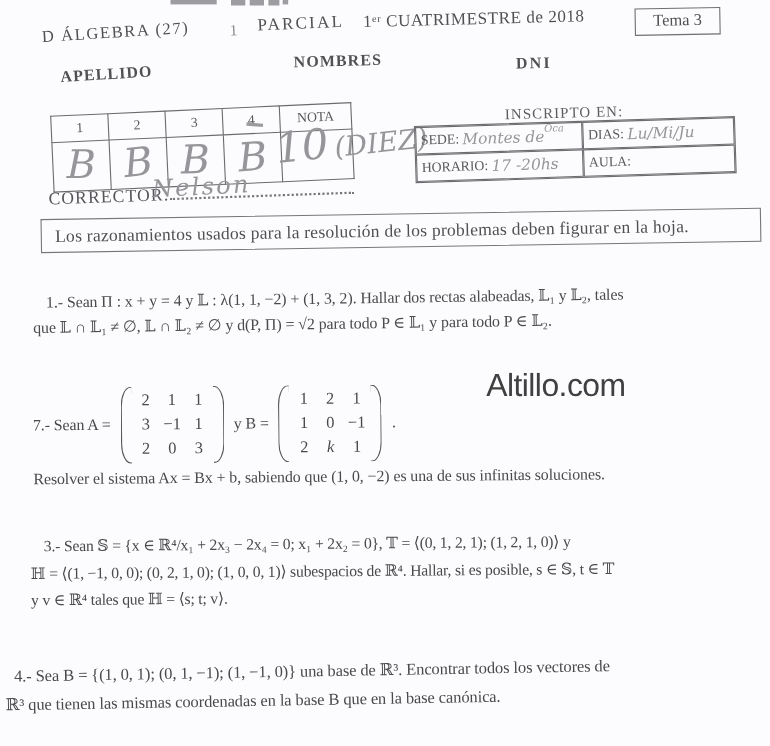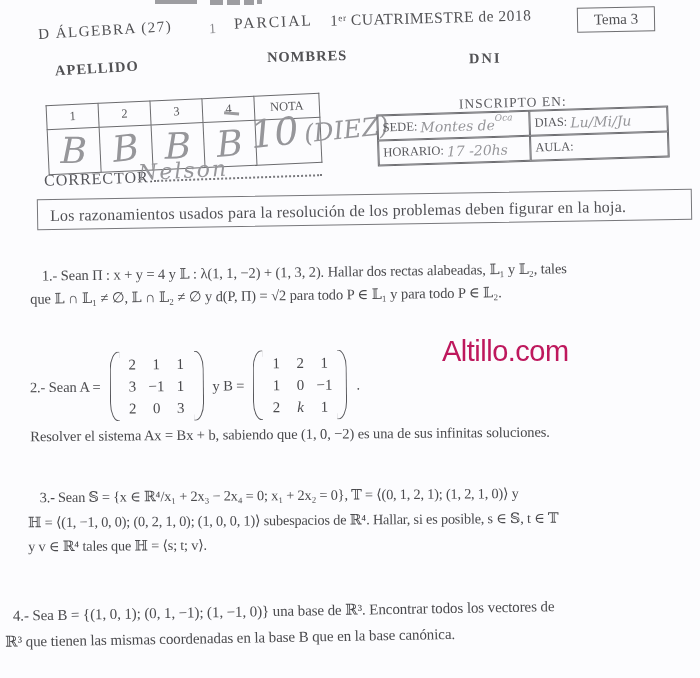--- a/index.html
+++ b/index.html
@@ -53,21 +53,21 @@
 
   
   .notice{left:37px;top:194px;width:655px;height:31px;border:1.5px solid #77777b;
           transform:rotate(-0.9deg);font-size:16px;color:#505054;line-height:31px;
           padding-left:12px;letter-spacing:.2px;box-sizing:border-box;}
 
   
   .p1{left:30px;top:261px;transform:rotate(-0.8deg);}
   .indent{padding-left:12px;}
   .watermark{left:442px;top:335px;font-family:"Liberation Sans","DejaVu Sans",sans-serif;
-             font-size:29px;color:#be185d;letter-spacing:-0.5px;}
+             font-size:29px;color:#404040;letter-spacing:-0.5px;}
   .p2{left:30px;top:350px;transform:rotate(-0.5deg);}
   .p2row{display:flex;align-items:center;gap:9px;}
   .matrix{display:flex;align-items:stretch;}
   .mgrid{display:grid;grid-template-columns:24px 24px 24px;grid-auto-rows:22px;
          align-items:center;padding:2px 1px;}
   .mgrid span{text-align:center;font-size:15px;color:#4a4a4d;}
   .paren{width:9px;}
   .paren-l{border-left:1.5px solid #58585c;border-top:1.5px solid #58585c;border-bottom:1.5px solid #58585c;
            border-top-left-radius:9px 18px;border-bottom-left-radius:9px 18px;}
   .paren-r{border-right:1.5px solid #58585c;border-top:1.5px solid #58585c;border-bottom:1.5px solid #58585c;
@@ -157,21 +157,21 @@
 
   <div class="abs p1">
     <div class="prob indent" style="white-space:nowrap;">1.- Sean Π : x + y = 4 y 𝕃 : λ(1, 1, −2) + (1, 3, 2). Hallar dos rectas alabeadas, 𝕃₁ y 𝕃₂, tales</div>
     <div class="prob" style="white-space:nowrap;">que 𝕃 ∩ 𝕃₁ ≠ ∅, 𝕃 ∩ 𝕃₂ ≠ ∅ y d(P, Π) = √2 para todo P ∈ 𝕃₁ y para todo P ∈ 𝕃₂.</div>
   </div>
 
   <span class="abs watermark">Altillo.com</span>
 
   <div class="abs p2">
     <div class="p2row">
-      <span class="prob">2.- Sean A =</span>
+      <span class="prob">7.- Sean A =</span>
       <div class="matrix">
         <div class="paren paren-l"></div>
         <div class="mgrid">
           <span>2</span>
           <span>1</span>
           <span>1</span>
           <span>3</span>
           <span>−1</span>
           <span>1</span>
           <span>2</span>

